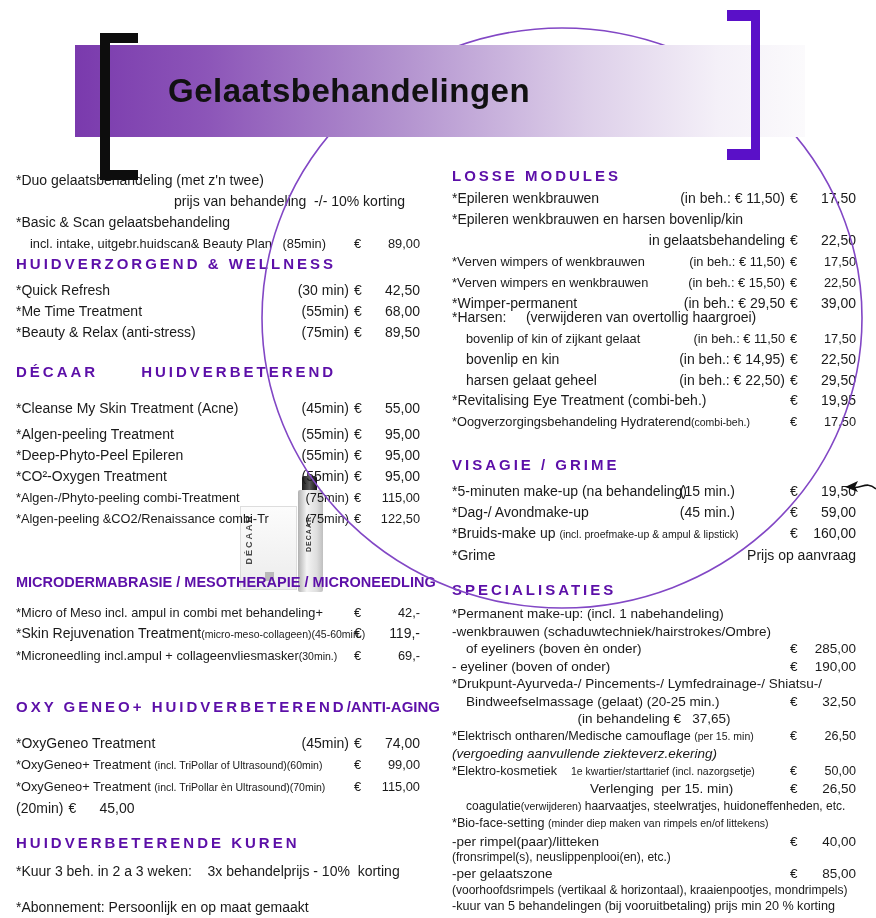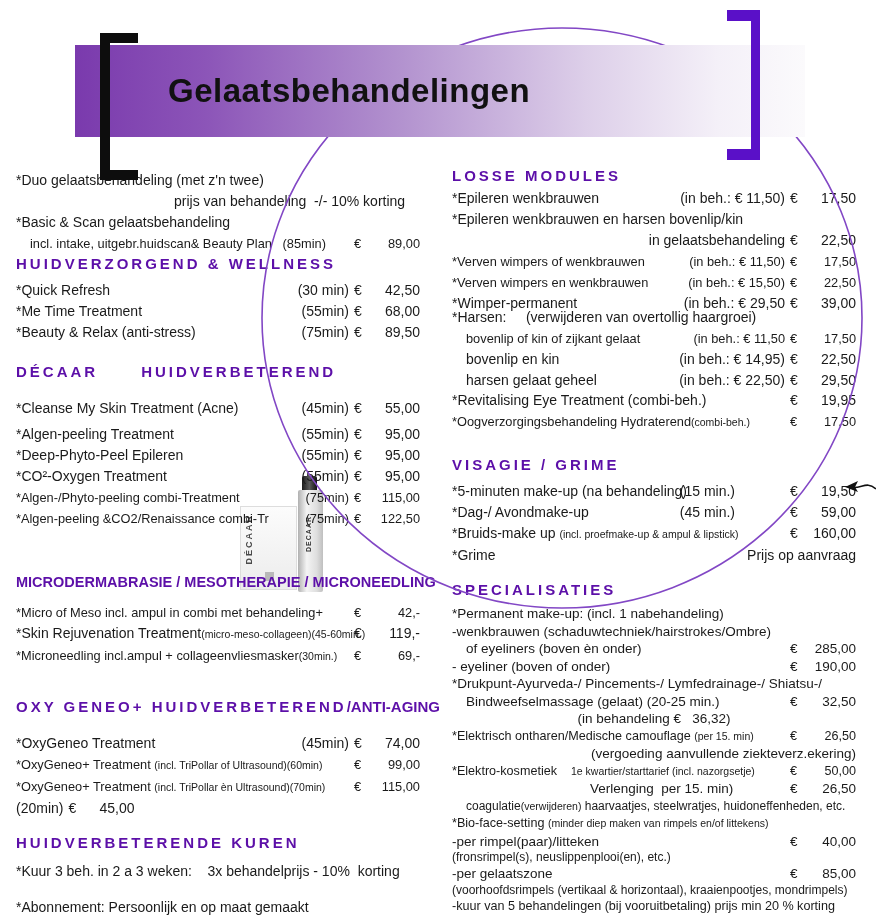--- a/index.html
+++ b/index.html
@@ -51,21 +51,21 @@
   .rest{font-size:inherit;}
   .mid{flex:0 0 auto;text-align:right;margin-right:5px;}
   .eur{flex:0 0 16px;}
   .amt{flex:0 0 50px;text-align:right;}
   .tail{flex:0 0 auto;}
 
   .indent .labwrap{padding-left:14px;}
   .indent2{padding-left:158px;}
   .indent-mid{padding-left:138px;}
   .center{justify-content:center;} .center .labwrap{flex:0 0 auto;}
-  .right{justify-content:flex-end;} .right .labwrap{flex:0 0 auto;}
+  .right{justify-content:flex-start;font-style:italic;} .right .labwrap{flex:0 0 auto;}
   .tight{font-size:12.8px;}
   .small{font-size:12px;line-height:17px;}
   .gap-sm{margin-top:5px;} .gap-lg{margin-top:15px;}
 
   
   .sec-intro{top:170px;}
   .sec-wellness{top:254px;} .sec-wellness .heading{margin-bottom:6px;}
   .sec-decaar{top:362px;} .sec-decaar .heading{margin-bottom:16px;}
   .sec-micro{top:572px;} .sec-micro .heading{margin-bottom:10px;font-size:14.5px;letter-spacing:0;}
   .sec-oxy{top:697px;} .sec-oxy .heading{margin-bottom:16px;}
@@ -164,21 +164,21 @@
         <div class="row"><span class="labwrap"><span class="label">*Grime</span></span><span class="tail">Prijs op aanvraag</span></div>
       </div>
       <div class="section sec-special">
         <div class="heading spread"><span>SPECIALISATIES</span></div>
         <div class="row"><span class="labwrap"><span class="label">*Permanent make-up: (incl. 1 nabehandeling)</span></span></div>
         <div class="row"><span class="labwrap"><span class="label">-wenkbrauwen (schaduwtechniek/hairstrokes/Ombre)</span></span></div>
         <div class="row indent"><span class="labwrap"><span class="label">of eyeliners (boven èn onder)</span></span><span class="eur">€</span><span class="amt">285,00</span></div>
         <div class="row"><span class="labwrap"><span class="label">- eyeliner (boven of onder)</span></span><span class="eur">€</span><span class="amt">190,00</span></div>
         <div class="row"><span class="labwrap"><span class="label">*Drukpunt-Ayurveda-/ Pincements-/ Lymfedrainage-/ Shiatsu-/</span></span></div>
         <div class="row indent"><span class="labwrap"><span class="label">Bindweefselmassage (gelaat) (20-25 min.)</span></span><span class="eur">€</span><span class="amt">32,50</span></div>
-        <div class="row center"><span class="labwrap"><span class="label">(in behandeling €   36,32)</span></span></div>
+        <div class="row center"><span class="labwrap"><span class="label">(in behandeling €   37,65)</span></span></div>
         <div class="row tight"><span class="labwrap"><span class="label">*Elektrisch ontharen/Medische camouflage </span><span class="sub">(per 15. min)</span></span><span class="eur">€</span><span class="amt">26,50</span></div>
         <div class="row right"><span class="labwrap"><span class="label">(vergoeding aanvullende ziekteverz.ekering)</span></span></div>
         <div class="row tight"><span class="labwrap"><span class="label">*Elektro-kosmetiek    </span><span class="sub">1e kwartier/starttarief (incl. nazorgsetje)</span></span><span class="eur">€</span><span class="amt">50,00</span></div>
         <div class="row indent-mid"><span class="labwrap"><span class="label">Verlenging  per 15. min)</span></span><span class="eur">€</span><span class="amt">26,50</span></div>
         <div class="row indent xtight"><span class="labwrap"><span class="label">coagulatie</span><span class="sub">(verwijderen)</span><span class="rest"> haarvaatjes, steelwratjes, huidoneffenheden, etc.</span></span></div>
         <div class="row tight"><span class="labwrap"><span class="label">*Bio-face-setting </span><span class="sub">(minder diep maken van rimpels en/of littekens)</span></span></div>
         <div class="row"><span class="labwrap"><span class="label">-per rimpel(paar)/litteken</span></span><span class="eur">€</span><span class="amt">40,00</span></div>
         <div class="row small"><span class="labwrap"><span class="label">(fronsrimpel(s), neuslippenplooi(en), etc.)</span></span></div>
         <div class="row"><span class="labwrap"><span class="label">-per gelaatszone</span></span><span class="eur">€</span><span class="amt">85,00</span></div>
         <div class="row small"><span class="labwrap"><span class="label">(voorhoofdsrimpels (vertikaal &amp; horizontaal), kraaienpootjes, mondrimpels)</span></span></div>

